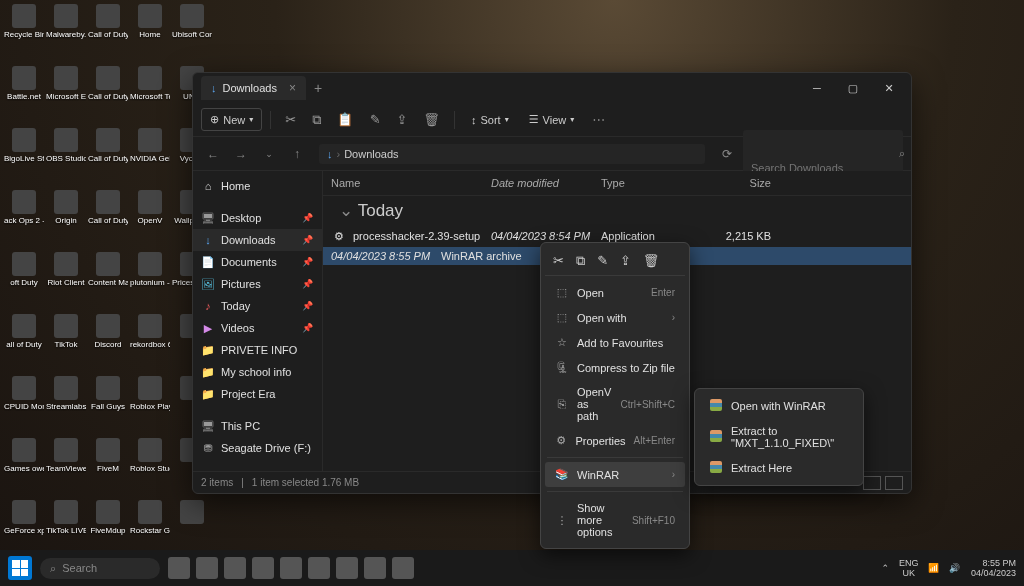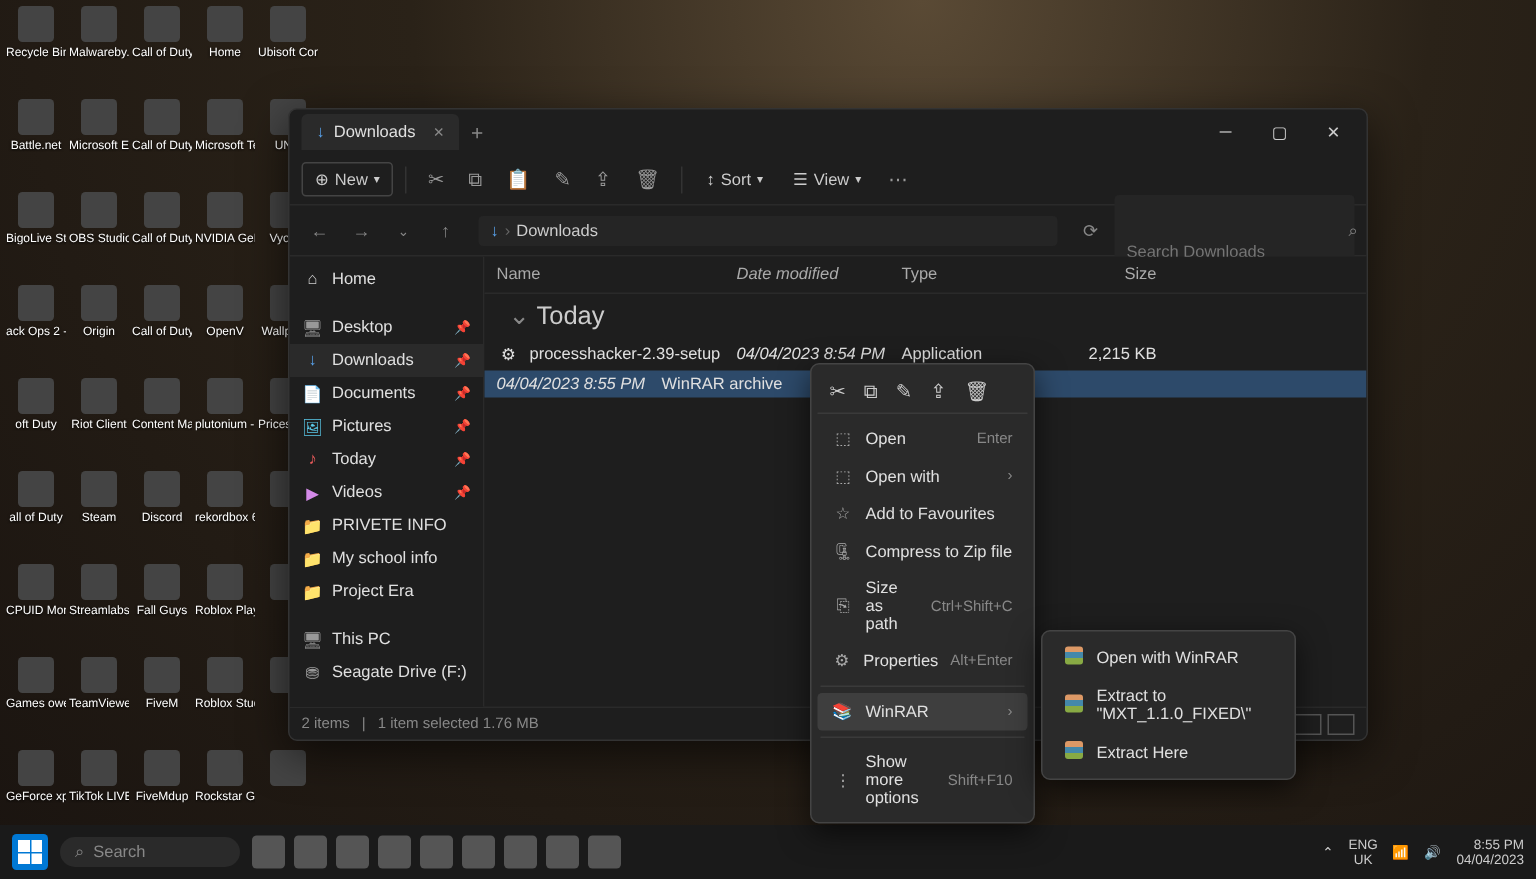--- a/index.html
+++ b/index.html
@@ -201,21 +201,21 @@
     <div class="di">
       <div class="di-icon"></div>
       <div class="di-label">Prices Han...</div>
     </div>
     <div class="di">
       <div class="di-icon"></div>
       <div class="di-label">all of Duty</div>
     </div>
     <div class="di">
       <div class="di-icon"></div>
-      <div class="di-label">Steam</div>
+      <div class="di-label">TikTok</div>
     </div>
     <div class="di">
       <div class="di-icon"></div>
       <div class="di-label">Discord</div>
     </div>
     <div class="di">
       <div class="di-icon"></div>
       <div class="di-label">rekordbox 6</div>
     </div>
     <div class="di">
@@ -488,21 +488,21 @@
       <div class="cm-item">
         <span class="cm-item-icon">☆</span>
         <span class="cm-item-text">Add to Favourites</span>
       </div>
       <div class="cm-item">
         <span class="cm-item-icon">🗜</span>
         <span class="cm-item-text">Compress to Zip file</span>
       </div>
       <div class="cm-item">
         <span class="cm-item-icon">⎘</span>
-        <span class="cm-item-text">Size as path</span>
+        <span class="cm-item-text">OpenV as path</span>
         <span class="cm-shortcut">Ctrl+Shift+C</span>
       </div>
       <div class="cm-item">
         <span class="cm-item-icon">⚙</span>
         <span class="cm-item-text">Properties</span>
         <span class="cm-shortcut">Alt+Enter</span>
       </div>
       <div class="cm-sep"></div>
       <div class="cm-item highlighted">
         <span class="cm-item-icon">📚</span>
@@ -511,21 +511,21 @@
       </div>
       <div class="cm-sep"></div>
       <div class="cm-item">
         <span class="cm-item-icon">⋮</span>
         <span class="cm-item-text">Show more options</span>
         <span class="cm-shortcut">Shift+F10</span>
       </div>
     </div>
 </div>
 
-<div class="context-menu" style="left:694px; top:420px; width:170px;" id="winrar-submenu">
+<div class="context-menu" style="left:694px; top:388px; width:170px;" id="winrar-submenu">
     <div class="cm-item">
       <span class="cm-item-icon"><span class="ic-rar" style="width:12px;height:12px;display:inline-block"></span></span>
       <span class="cm-item-text">Open with WinRAR</span>
     </div>
     <div class="cm-item">
       <span class="cm-item-icon"><span class="ic-rar" style="width:12px;height:12px;display:inline-block"></span></span>
       <span class="cm-item-text">Extract to "MXT_1.1.0_FIXED\"</span>
     </div>
     <div class="cm-item">
       <span class="cm-item-icon"><span class="ic-rar" style="width:12px;height:12px;display:inline-block"></span></span>

